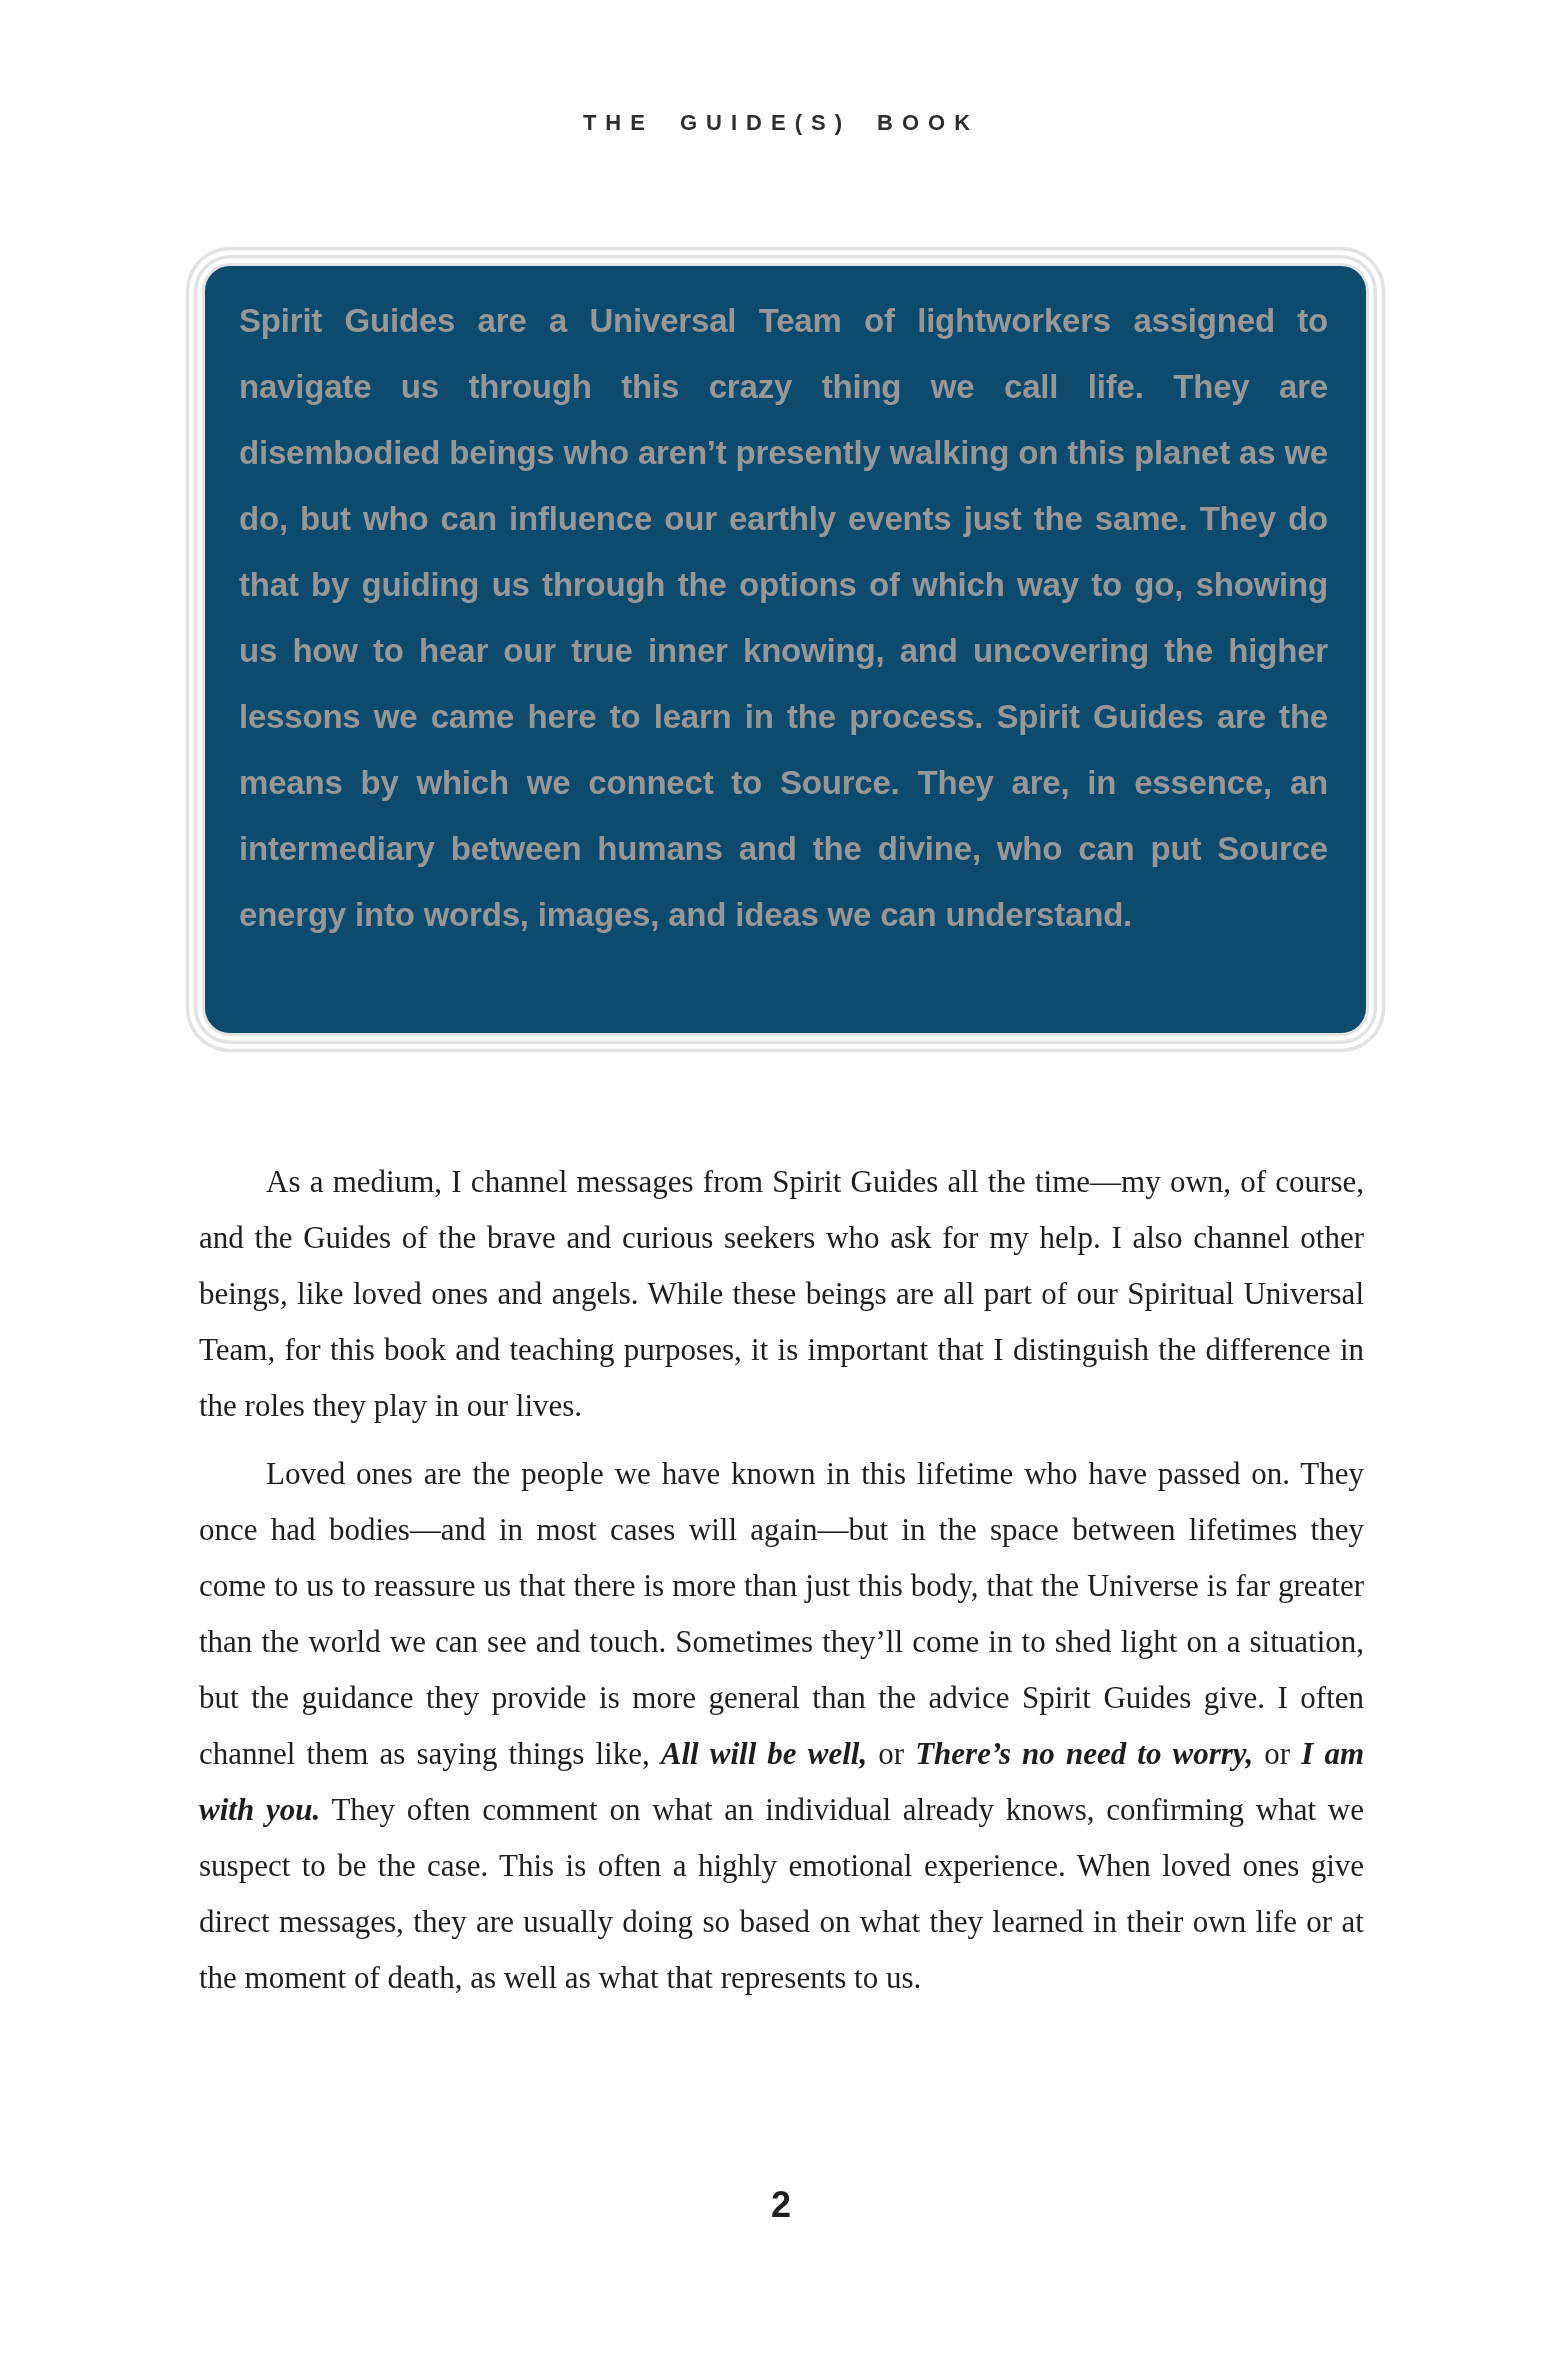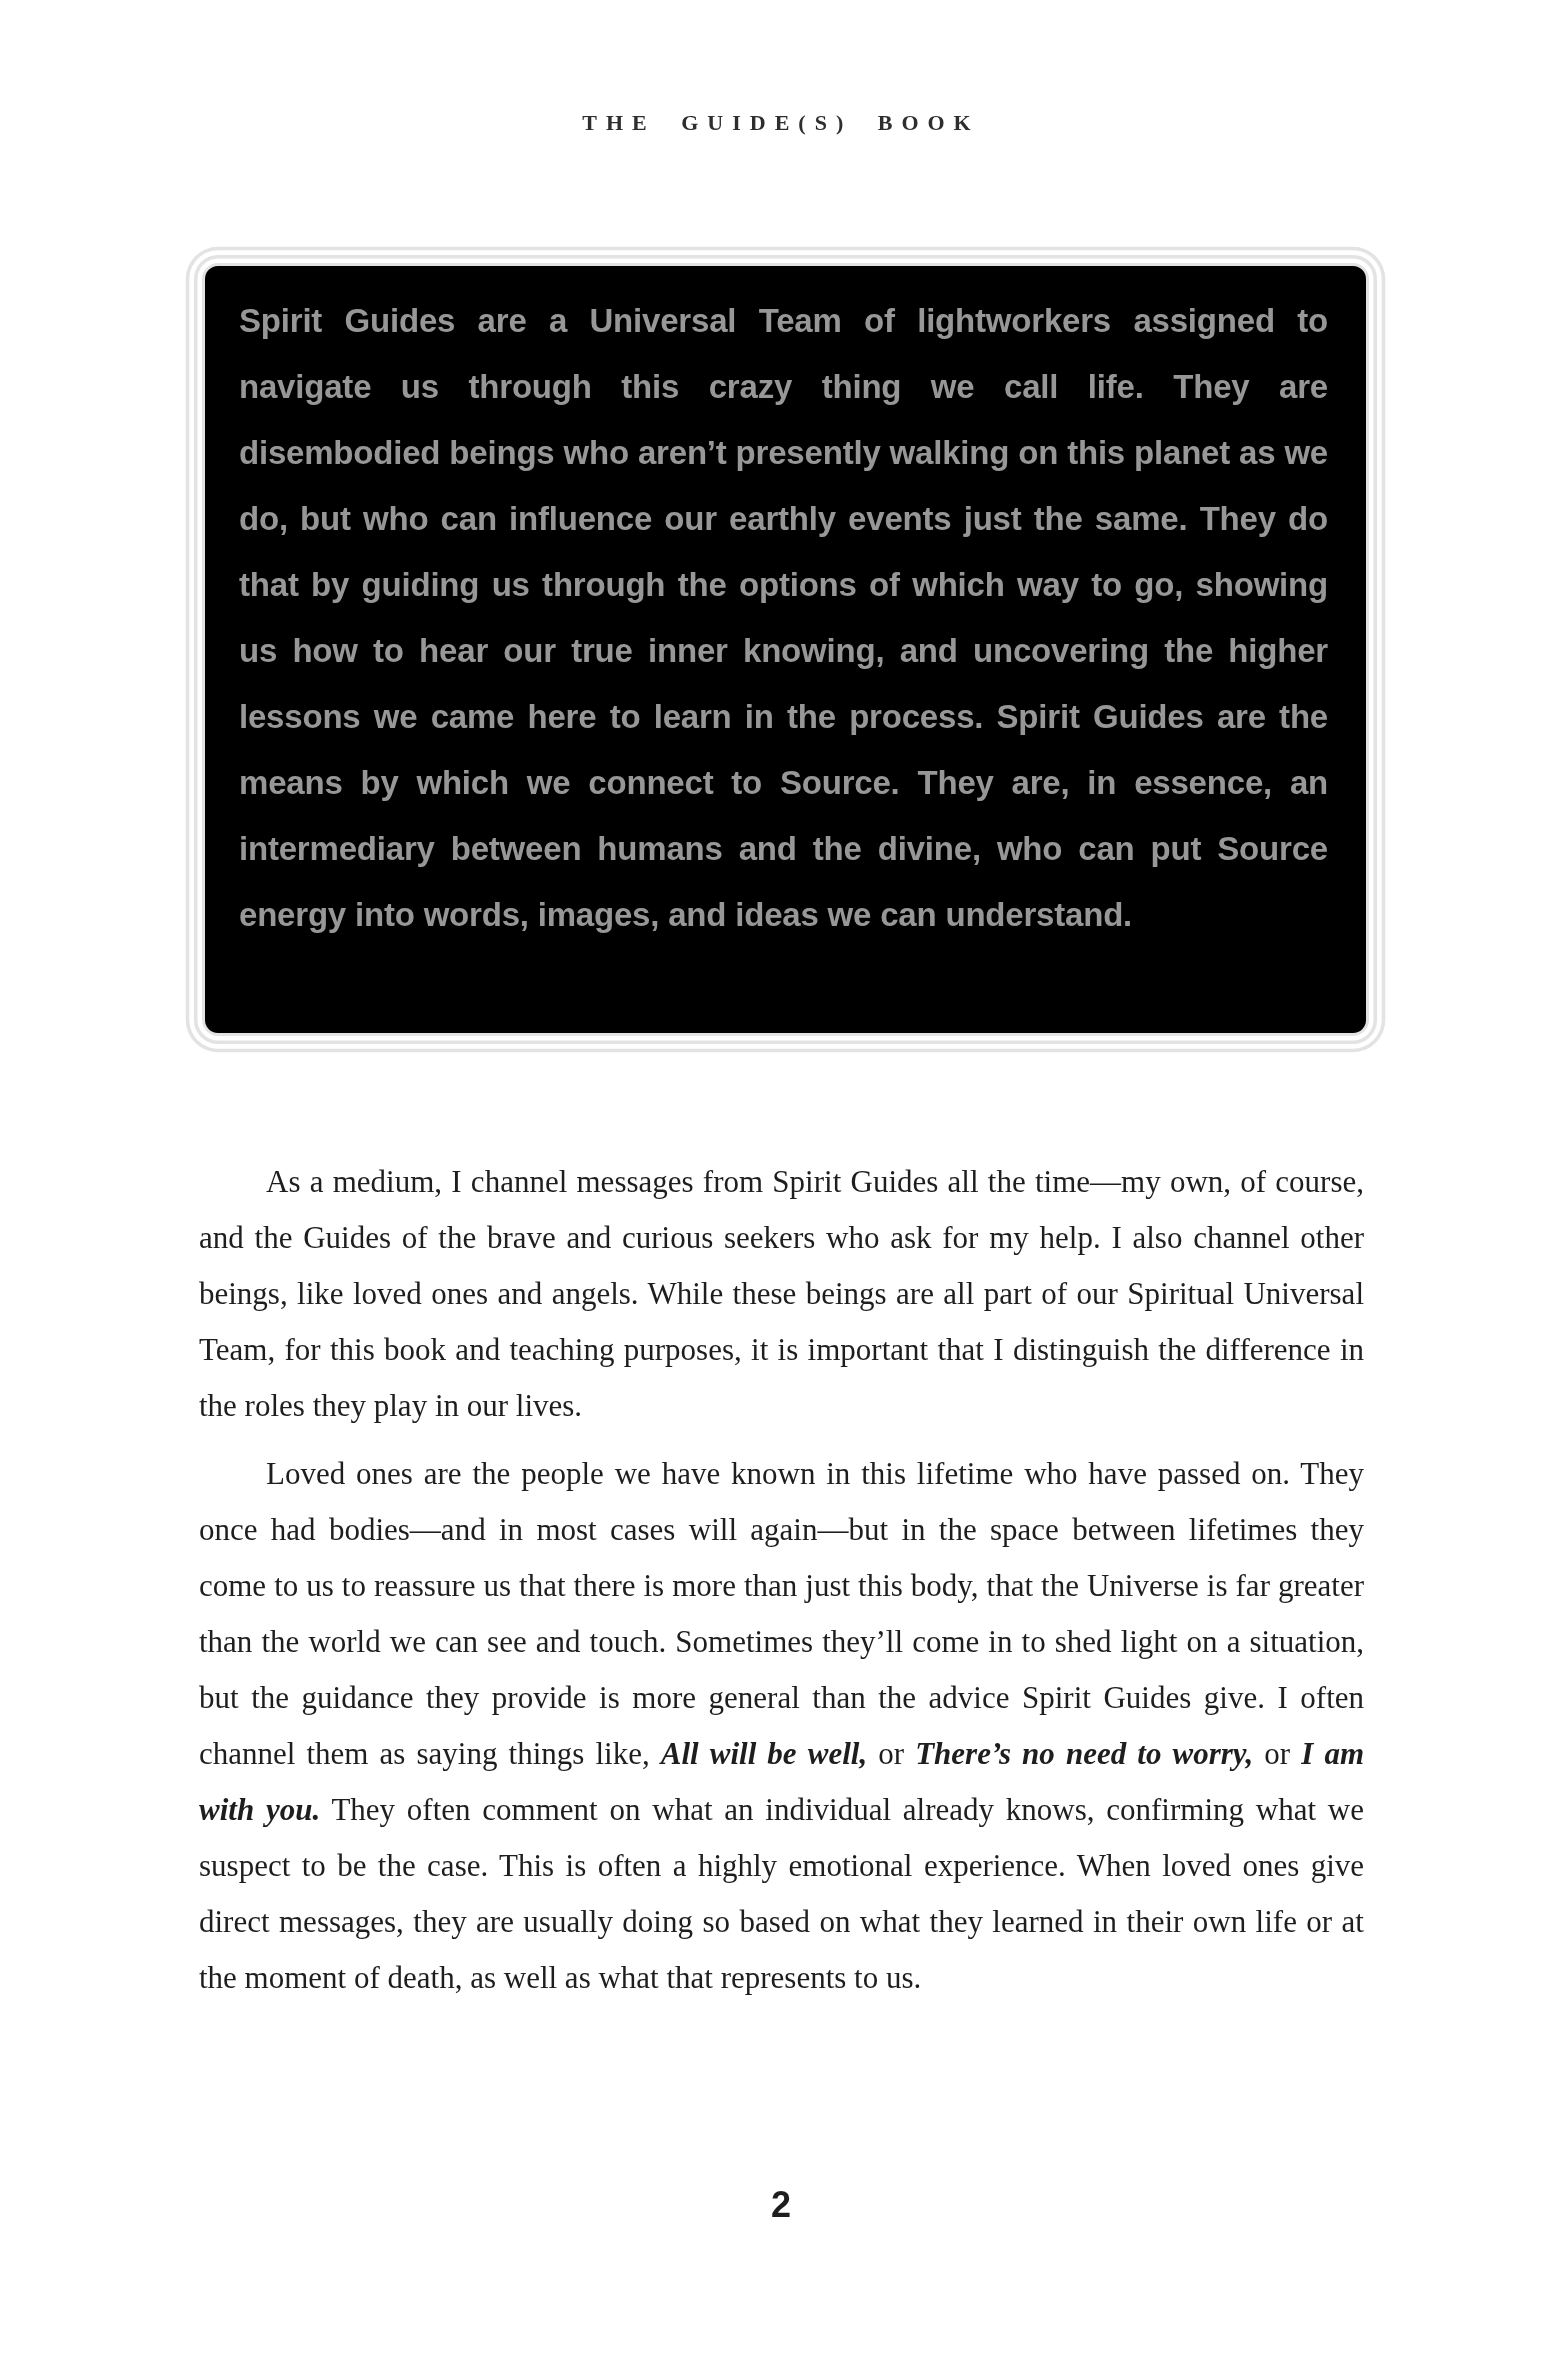--- a/index.html
+++ b/index.html
@@ -12,45 +12,45 @@
     font-family: "Liberation Serif", serif;
   }
 
   
   .running-head {
     position: absolute;
     top: 110px;
     left: 0;
     width: 100%;
     text-align: center;
-    font-family: Liberation Serif, serif;
+    font-family: Liberation Sans, sans-serif;
     font-size: 22px;
     font-weight: 600;
     letter-spacing: 9px;
     word-spacing: 11px;
     color: var(--header-color, #2e2e2e);
   }
 
   
   .quote-box {
     position: absolute;
     left: 202px;
     top: 263px;
     width: 1167px;
     min-height: 773px;
     box-sizing: border-box;
     border: 3.6px solid var(--ring-color, #e3e3e3);
-    border-radius: 16px;
+    border-radius: 28px;
     box-shadow:
       0 0 0 4.5px  #ffffff,
       0 0 0 8.1px  var(--ring-color, #e3e3e3),
       0 0 0 12.7px #ffffff,
       0 0 0 16.3px var(--ring-color, #e3e3e3);
     padding: 22px 38px 22px 34px;
-    background: #000000;
+    background: #0c4a6e;
   }
   .quote-text {
     margin: 0;
     font-family: "Liberation Sans", sans-serif;
     font-weight: 700;
     font-size: 33px;
     line-height: 66px;
     letter-spacing: -0.2px;
     color: var(--quote-color, #979797);
     text-align: justify;

